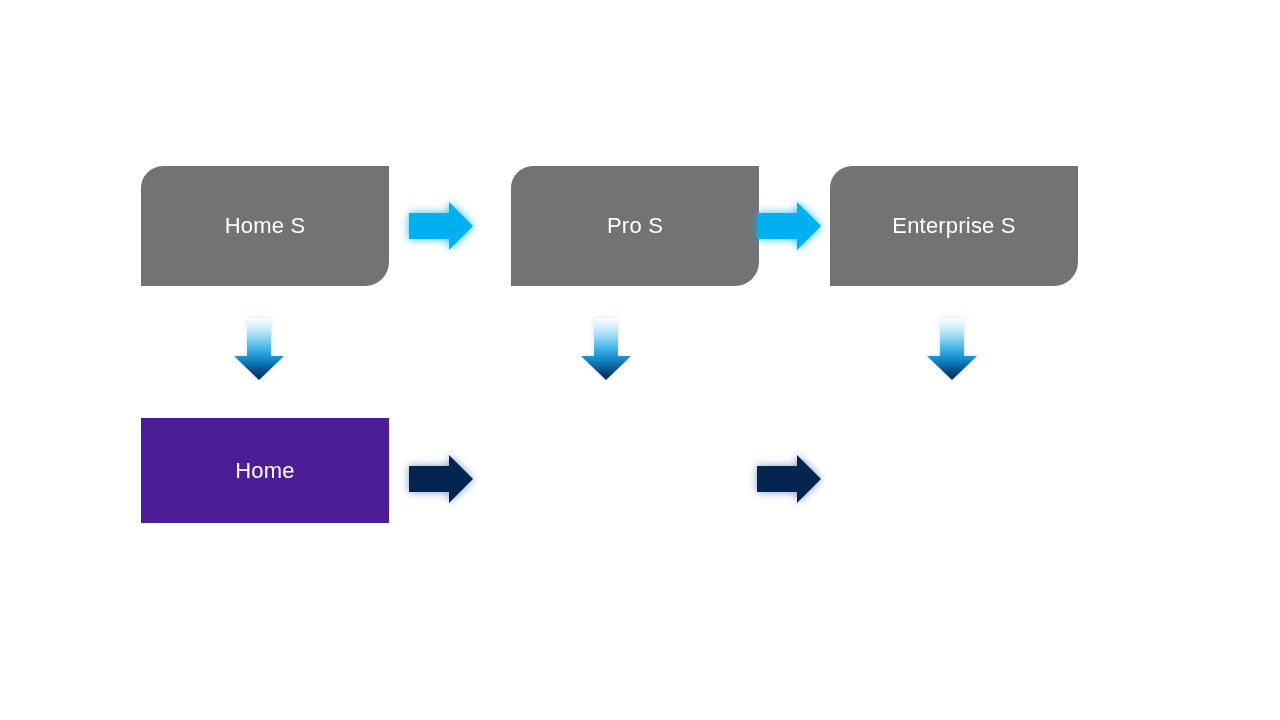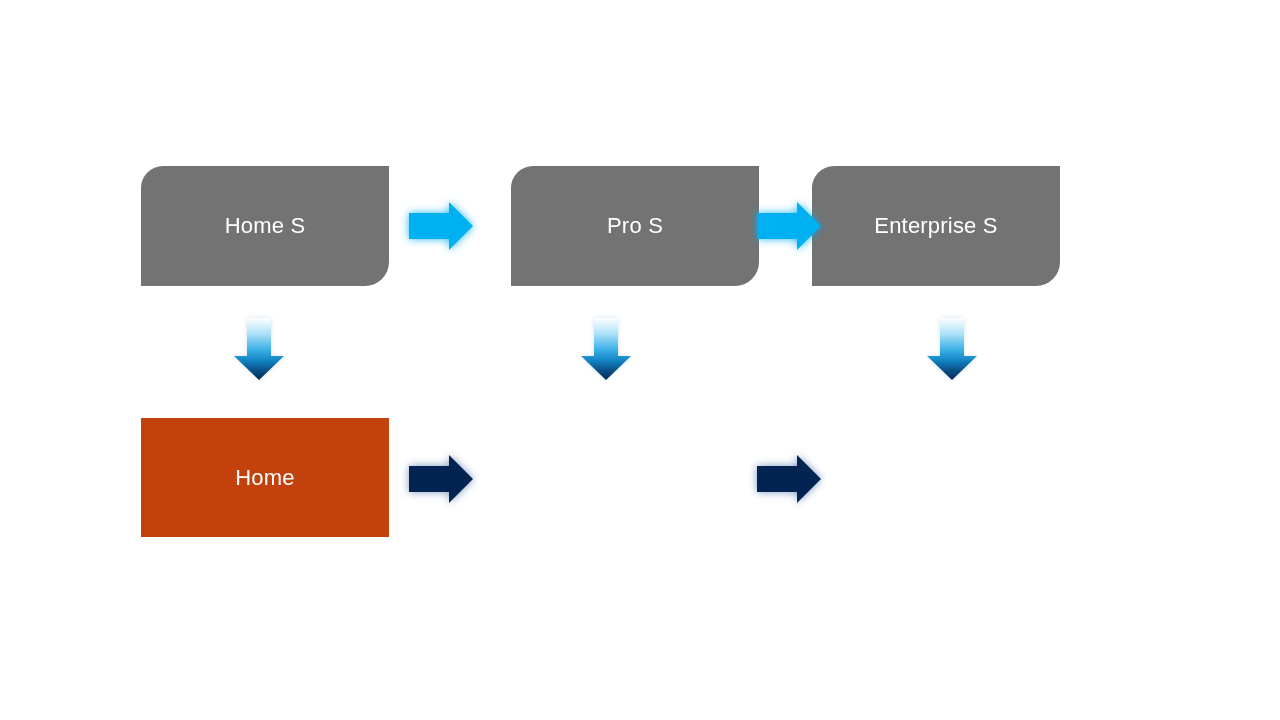--- a/index.html
+++ b/index.html
@@ -24,26 +24,26 @@
     text-align: center;
   }
   .node-top {
     top: 166px;
     height: 120px;
     background: #737373;
     border-radius: 22px 0 24px 0;
   }
   .node-bottom {
     top: 418px;
-    height: 119px;
-    background: #c2410c;
+    height: 105px;
+    background: #4c1d95;
   }
   .col1 { left: 141px; }
   .col2 { left: 463px; margin-left: 48px; }
-  .col3 { left: 812px; }
+  .col3 { left: 830px; }
 
   .arrow { position: absolute; }
   .right-arrow-top { top: 202px; filter: drop-shadow(0 0 4px rgba(0, 176, 240, 0.85)); }
   .right-arrow-bottom { top: 455px; filter: drop-shadow(0 0 4px rgba(120, 147, 190, 0.95)); }
   .gap1 { left: 409px; }
   .gap2 { left: 757px; }
 
   .down-arrow { top: 318px; filter: drop-shadow(0 0 2px rgba(130, 170, 210, 0.35)); }
   .down1 { left: 234px; }
   .down2 { left: 581px; }

